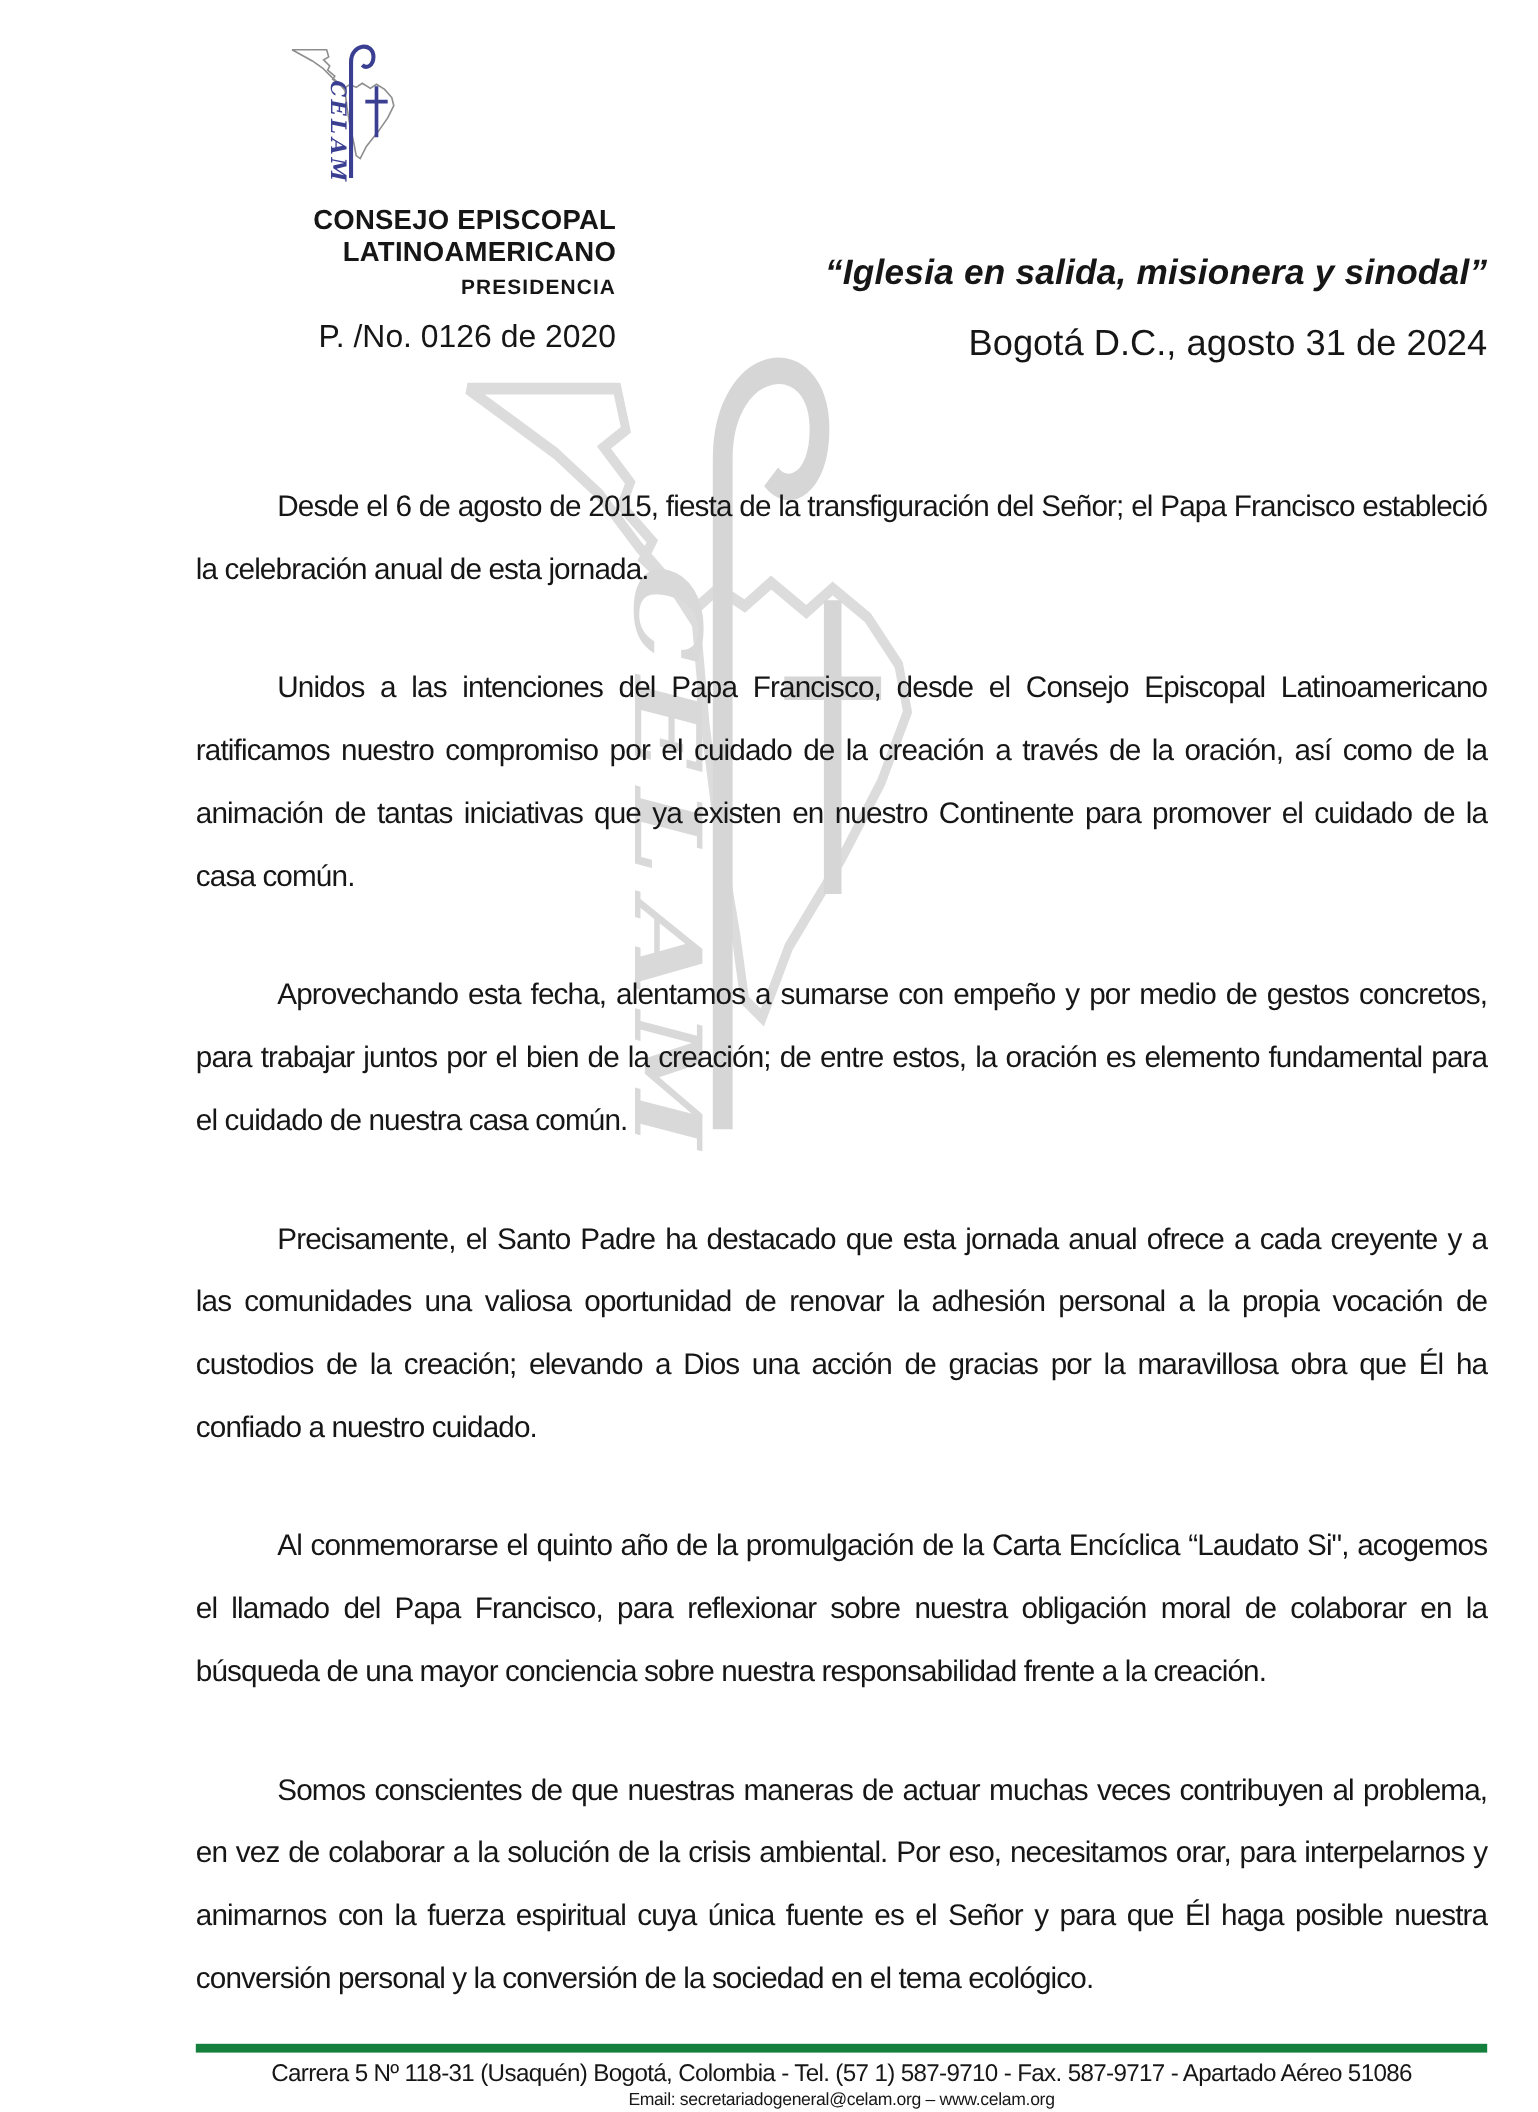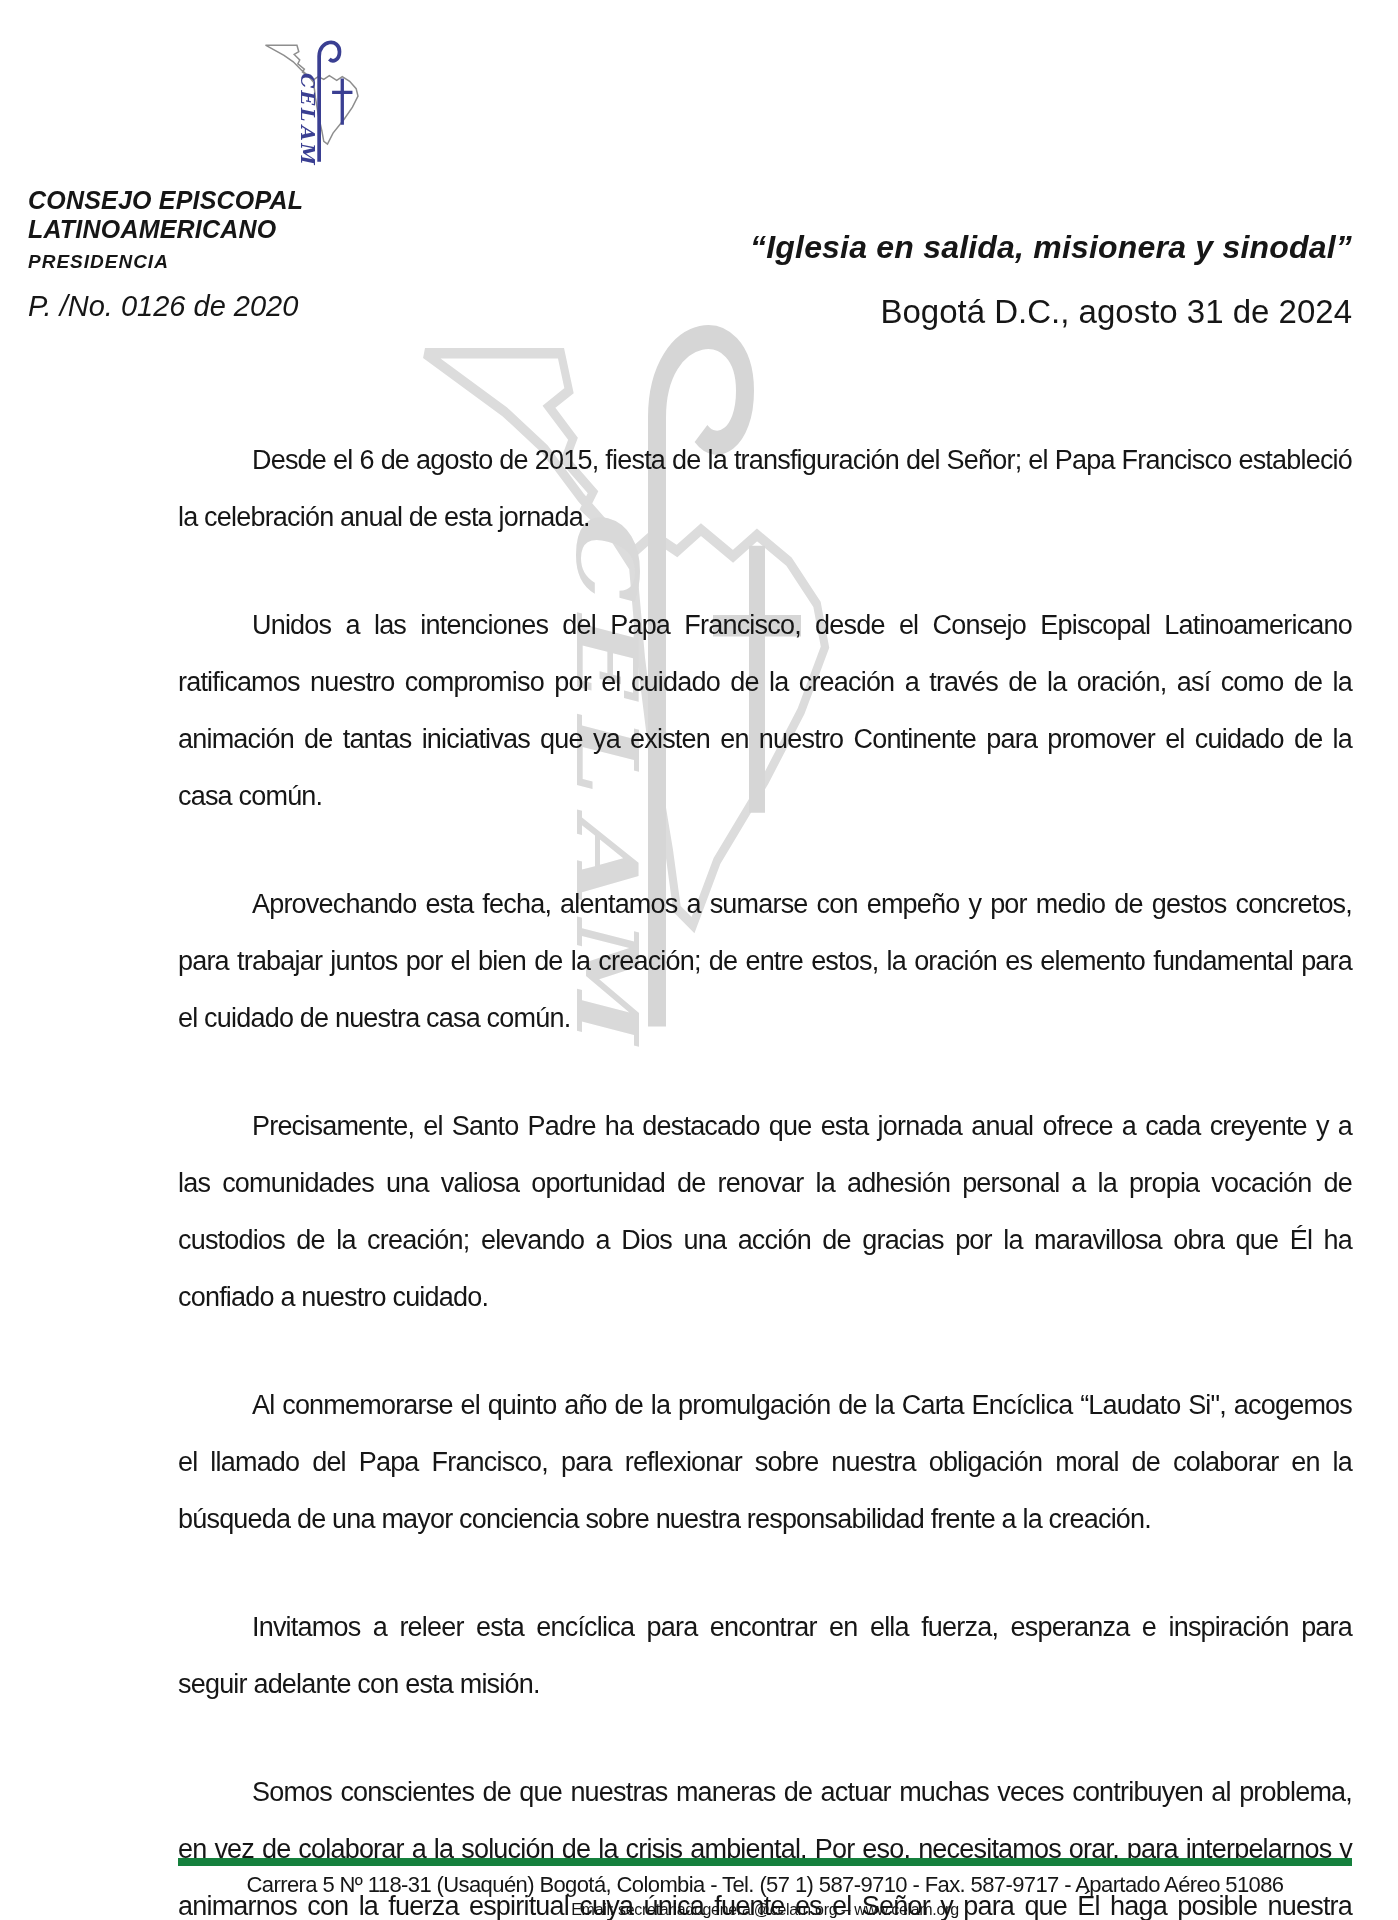--- a/index.html
+++ b/index.html
@@ -31,23 +31,22 @@
   .logo-small .lg-map{stroke:#8e8e8e;stroke-width:1.6;fill:none;}
   .logo-small .lg-crosier{stroke:#3a3f92;stroke-width:4;fill:none;}
   .logo-small .lg-cross{stroke:#3a3f92;stroke-width:3.6;fill:none;}
   .logo-small .lg-letters text{fill:#3a3f92;}
   .lg-letters text{
     font-family:"DejaVu Serif", serif;
     font-weight:bold;font-style:italic;font-size:21px;
   }
   
   .org-block{
-    position:absolute;left:28px;top:186px;width:520px;z-index:2;
-    text-align:left;
-    font-style:italic;
+    position:absolute;left:40px;top:186px;width:520px;z-index:2;
+    text-align:right;
   }
   .org-name{font-size:25px;font-weight:bold;letter-spacing:0.2px;margin:0;}
   .org-dept{font-size:19px;font-weight:bold;letter-spacing:1px;margin:7px 0 0 0;}
   .ref-number{font-size:29px;margin:17px 0 0 0;}
   .motto{
     position:absolute;right:46px;top:229px;z-index:2;
     font-size:32px;font-weight:bold;font-style:italic;letter-spacing:0.2px;
     white-space:nowrap;
   }
   .dateline{
@@ -119,21 +118,20 @@
 
   <div class="motto">“Iglesia en salida, misionera y sinodal”</div>
   <div class="dateline">Bogotá D.C., agosto 31 de 2024</div>
 
   <div class="doc-body">
     <p class="para">Desde el 6 de agosto de 2015, fiesta de la transfiguración del Señor; el Papa Francisco estableció la celebración anual de esta jornada.</p>
     <p class="para">Unidos a las intenciones del Papa Francisco, desde el Consejo Episcopal Latinoamericano ratificamos nuestro compromiso por el cuidado de la creación a través de la oración, así como de la animación de tantas iniciativas que ya existen en nuestro Continente para promover el cuidado de la casa común.</p>
     <p class="para">Aprovechando esta fecha, alentamos a sumarse con empeño y por medio de gestos concretos, para trabajar juntos por el bien de la creación; de entre estos, la oración es elemento fundamental para el cuidado de nuestra casa común.</p>
     <p class="para">Precisamente, el Santo Padre ha destacado que esta jornada anual ofrece a cada creyente y a las comunidades una valiosa oportunidad de renovar la adhesión personal a la propia vocación de custodios de la creación; elevando a Dios una acción de gracias por la maravillosa obra que Él ha confiado a nuestro cuidado.</p>
     <p class="para">Al conmemorarse el quinto año de la promulgación de la Carta Encíclica “Laudato Si", acogemos el llamado del Papa Francisco, para reflexionar sobre nuestra obligación moral de colaborar en la búsqueda de una mayor conciencia sobre nuestra responsabilidad frente a la creación.</p>
-    <p class="para">Invitamos a releer esta encíclica para encontrar en ella fuerza, esperanza e inspiración para seguir adelante con esta misión.</p>
     <p class="para">Somos conscientes de que nuestras maneras de actuar muchas veces contribuyen al problema, en vez de colaborar a la solución de la crisis ambiental. Por eso, necesitamos orar, para interpelarnos y animarnos con la fuerza espiritual cuya única fuente es el Señor y para que Él haga posible nuestra conversión personal y la conversión de la sociedad en el tema ecológico.</p>
   </div>
 
   <div class="footer">
     <p class="addr">Carrera 5 Nº 118-31 (Usaquén) Bogotá, Colombia - Tel. (57 1) 587-9710 - Fax. 587-9717 - Apartado Aéreo 51086</p>
     <p class="contact">Email: secretariadogeneral@celam.org – www.celam.org</p>
   </div>
 
 </div>
 

